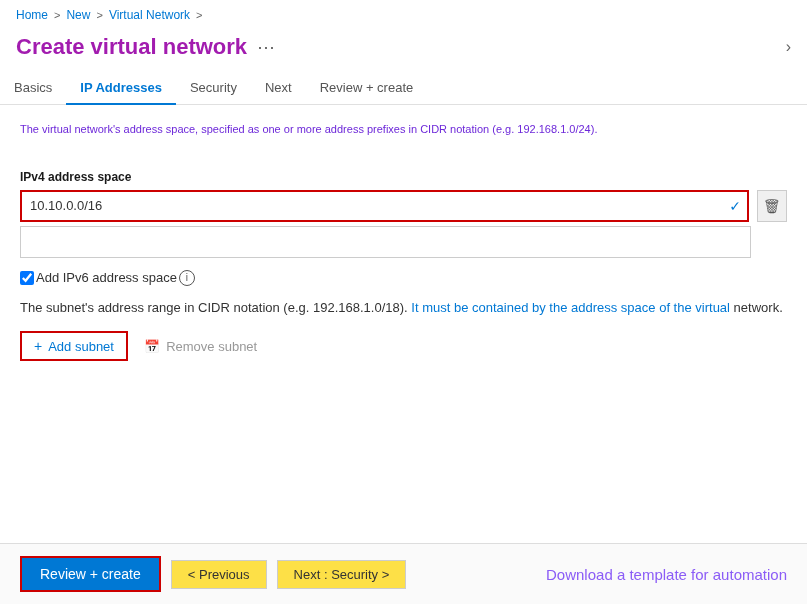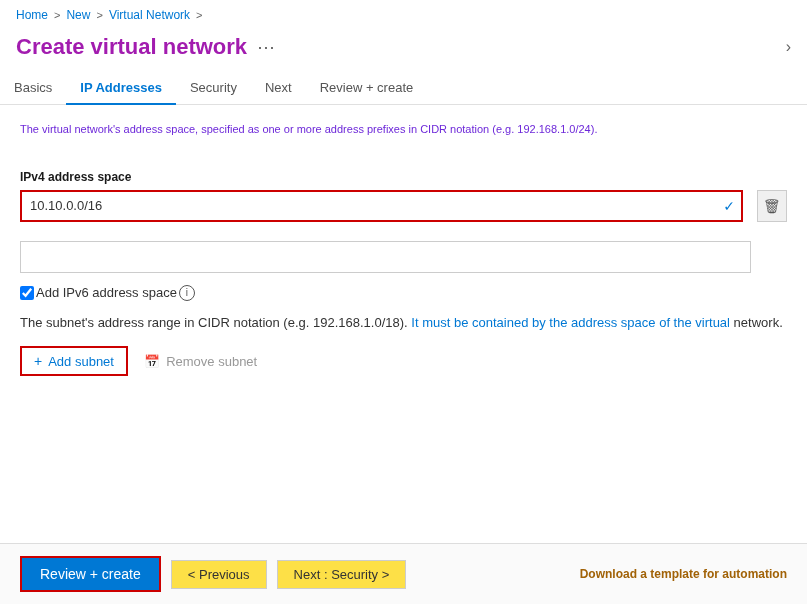--- a/index.html
+++ b/index.html
@@ -49,22 +49,22 @@
       margin-bottom: 16px;
       line-height: 1.5;
     }
     
     .section-label {
       font-size: 12px; font-weight: 600;
       margin-bottom: 6px; color: #1a1a1a; margin-top: 32px;
     }
     
     .ip-input-row {
-      display: flex; align-items: center; gap: 14px;
-      margin-bottom: 19px;
+      display: flex; align-items: center; gap: 8px;
+      margin-bottom: 4px;
       justify-content: flex-end;
     }
     .ip-input {
       flex: 1;
       display: flex; align-items: center;
       border: 2px solid #cc0000;
       height: 32px; position: relative;
     }
     .ip-input input {
       border: none; outline: none;
@@ -153,22 +153,22 @@
       cursor: pointer;
     }
     .btn-nav {
       padding: 6px 16px;
       background: #fde047; color: #333;
       border: 1px solid #ccc;
       font-size: 13px; cursor: pointer;
     }
     .btn-automation {
       background: none; border: none;
-      color: #a16207; font-size: 12px;
-      cursor: pointer; margin-left: auto; font-weight: bold;
+      color: #8b5cf6; font-size: 15px;
+      cursor: pointer; margin-left: auto;
     }
     
     .col-checkbox { width: 34px; }
     .col-name { width: 50%; }
     .col-range { width: 50%; }
   </style>
 </head>
 <body>
 
 <div class="breadcrumb">

